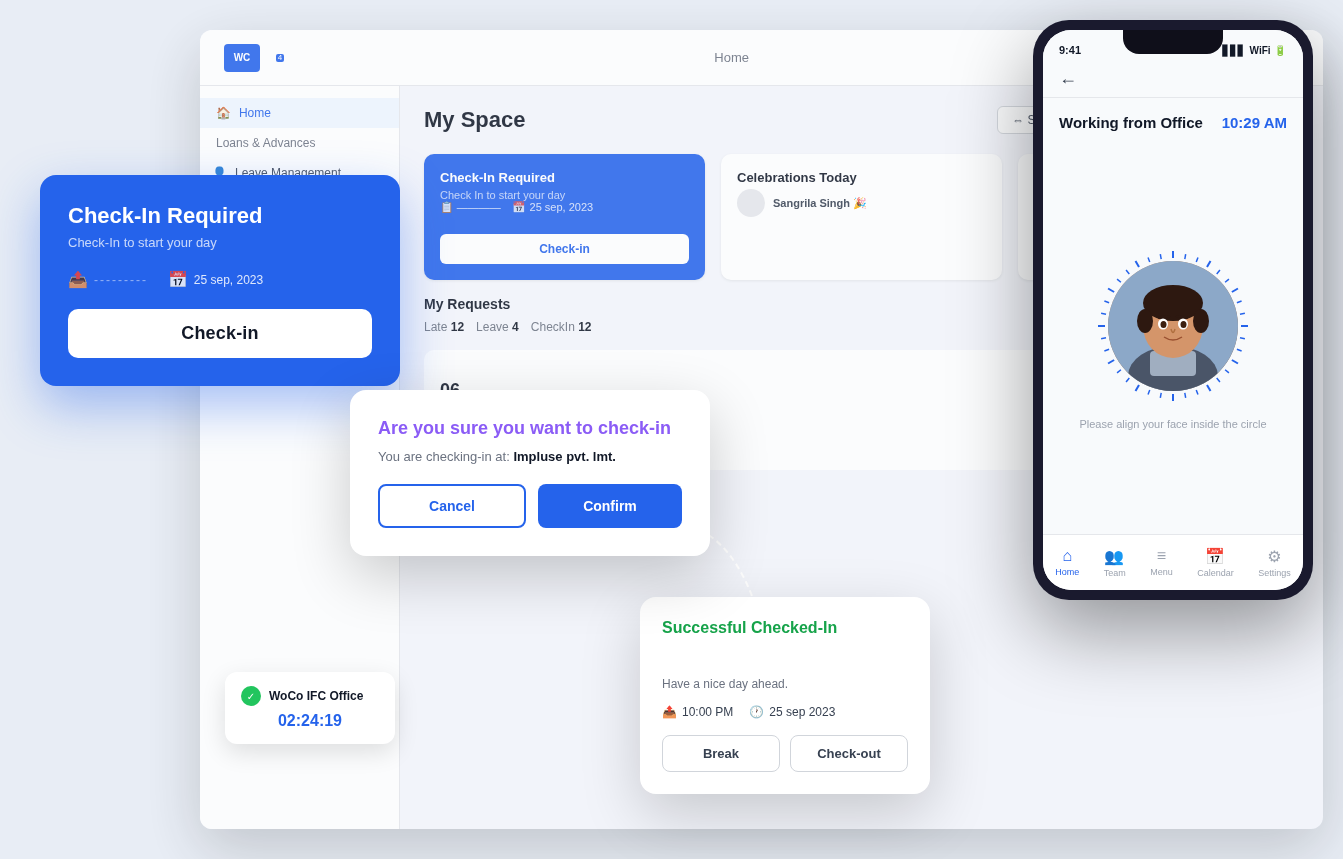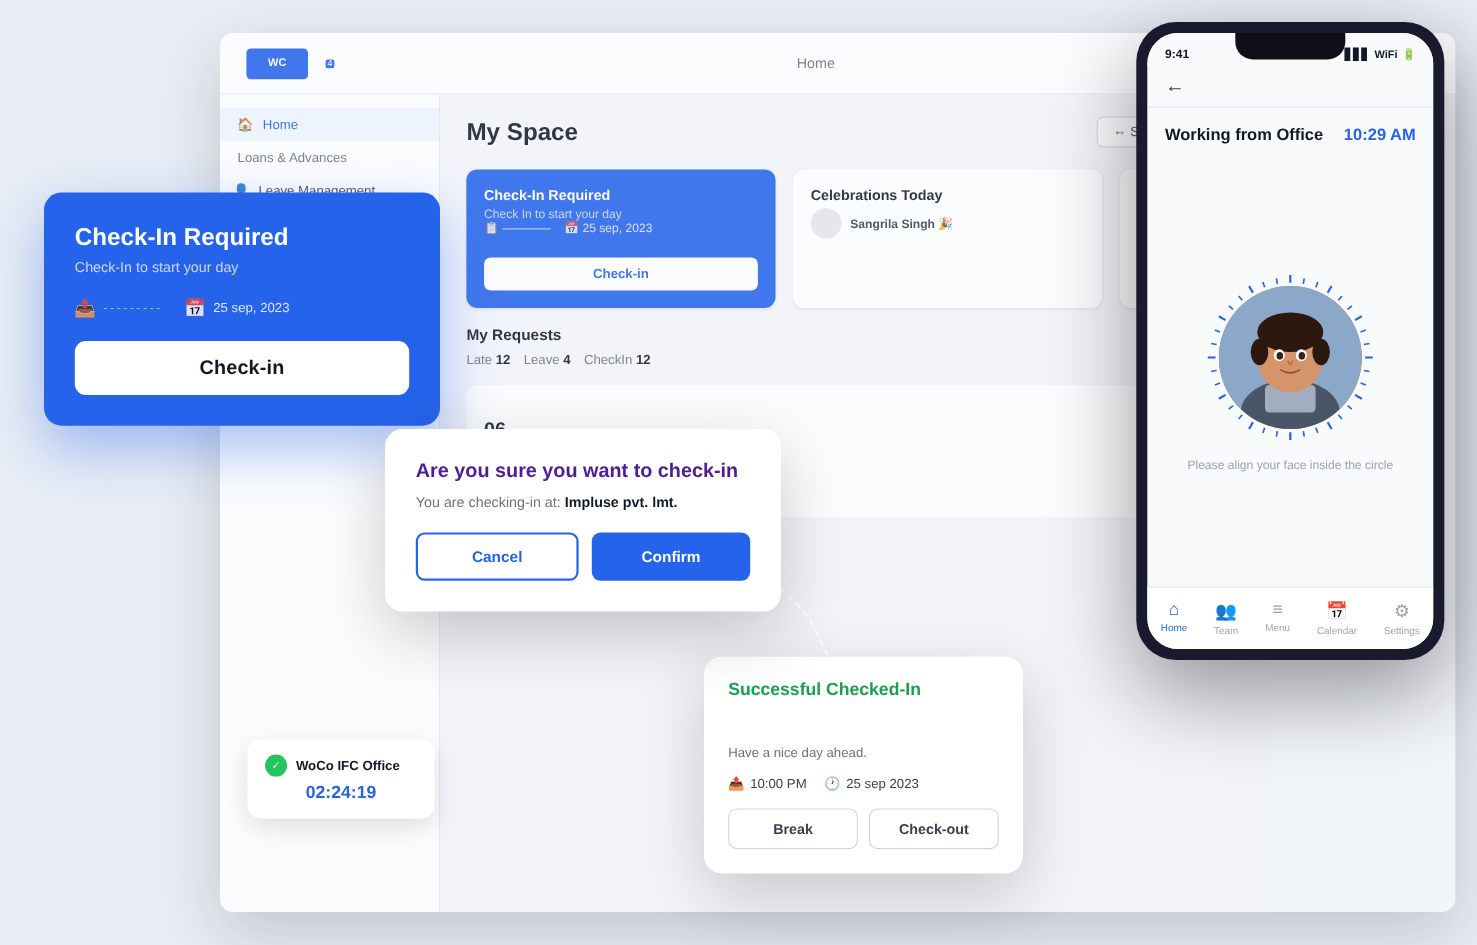--- a/index.html
+++ b/index.html
@@ -33,21 +33,21 @@
       background: white;
       border-bottom: 1px solid #e5e7eb;
       padding: 12px 24px;
       display: flex;
       align-items: center;
       justify-content: space-between;
       height: 56px;
     }
 
     .app-logo {
-      width: 56px;
+      width: 36px;
       height: 28px;
       background: #2563eb;
       border-radius: 4px;
       display: flex;
       align-items: center;
       justify-content: center;
       color: white;
       font-size: 10px;
       font-weight: bold;
     }
@@ -335,21 +335,21 @@
       background: white;
       border-radius: 16px;
       padding: 28px;
       box-shadow: 0 20px 60px rgba(0,0,0,0.2);
       z-index: 30;
     }
 
     .confirm-modal h3 {
       font-size: 18px;
       font-weight: 700;
-      color: #4c1d95;
+      color: #8b5cf6;
       margin-bottom: 10px;
     }
 
     .confirm-modal p {
       font-size: 13px;
       color: #6b7280;
       margin-bottom: 20px;
     }
 
     .confirm-modal p strong {

